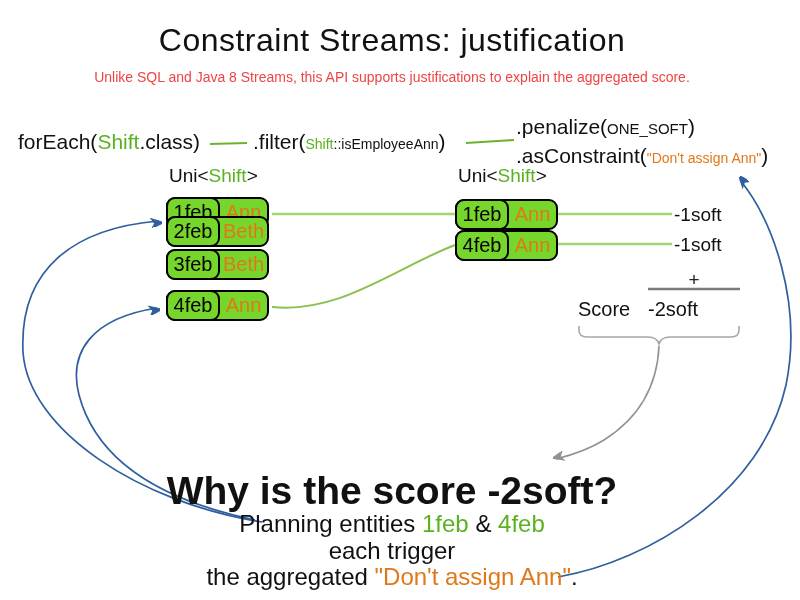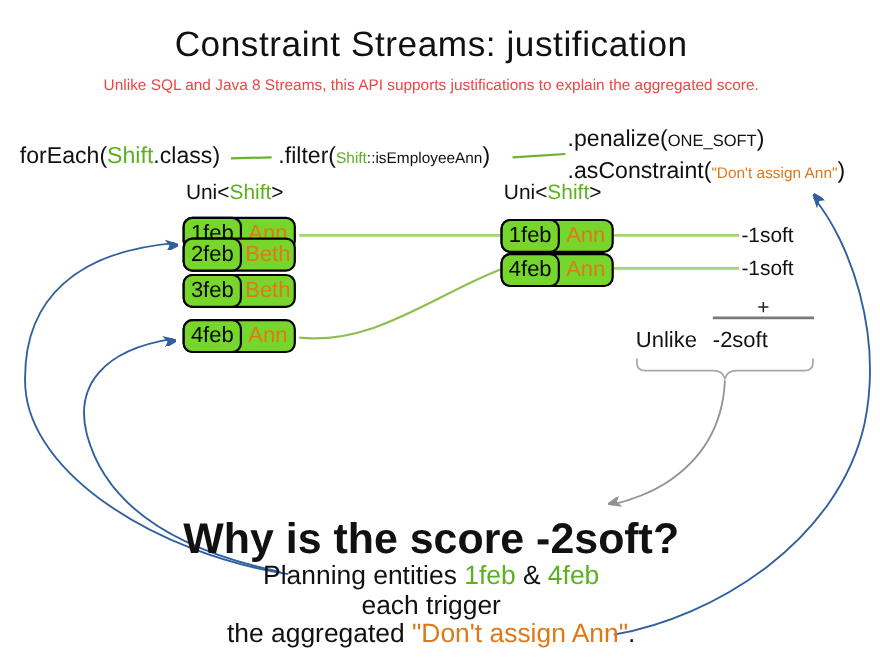--- a/index.html
+++ b/index.html
@@ -115,21 +115,21 @@
     </div>
     <div class="tbl-row" style="left:455px;top:230px;">
       <div class="tbl-date">4feb</div>
       <div class="tbl-name">Ann</div>
     </div>
 
     <div class="abs penalty" style="left:674px;top:205px;">-1soft</div>
     <div class="abs penalty" style="left:674px;top:235px;">-1soft</div>
 
     <div class="abs plus" style="left:648px;top:270px;width:92px;text-align:center;">+</div>
-    <div class="abs score-lbl" style="left:578px;top:299px;">Unlike</div>
+    <div class="abs score-lbl" style="left:578px;top:299px;">Score</div>
     <div class="abs score-lbl" style="left:648px;top:299px;width:92px;">-2soft</div>
 
     <div class="abs center why" style="top:471px;">Why is the score -2soft?</div>
 
     <div class="abs center expl" style="top:512px;"><span>Planning entities </span><span class="green-t">1feb</span><span> &amp; </span><span class="green-t">4feb</span></div>
 
     <div class="abs center expl" style="top:539px;text-align:center;">each trigger</div>
 
     <div class="abs center expl" style="top:565px;"><span>the aggregated </span><span class="orange-t">"Don't assign Ann"</span><span>.</span></div>
 

